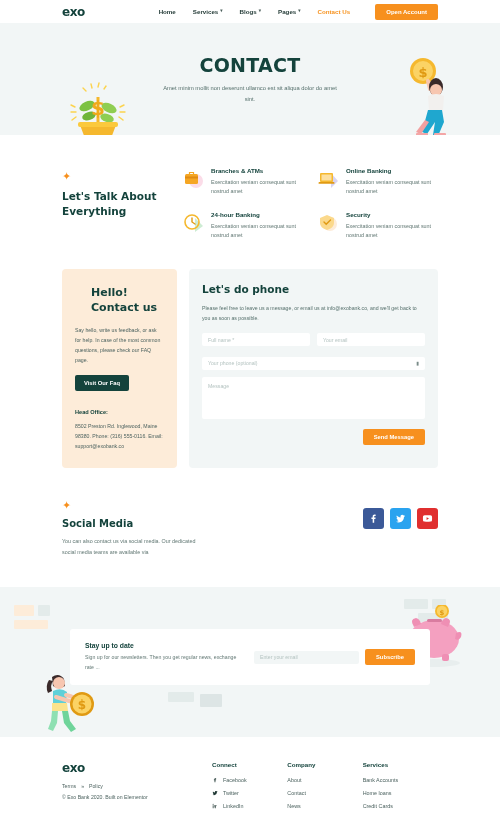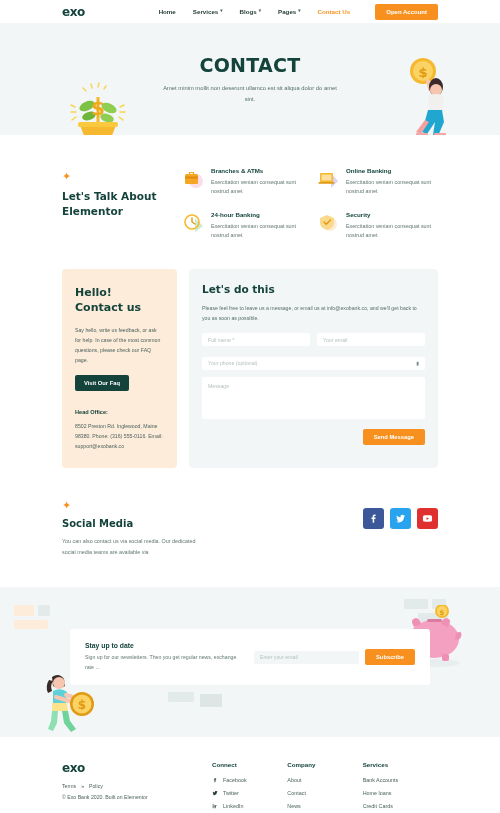--- a/index.html
+++ b/index.html
@@ -54,21 +54,21 @@
   .feat-item { display:flex; gap:7px; }
   .feat-ico { width:22px; height:22px; flex:none; position:relative; }
   .feat-txt h3 { font-size:6.2px; font-weight:700; color:#14433c; margin-bottom:4px;}
   .feat-txt p { font-size:5.4px; color:#627874; line-height:1.75; }
 
   
   .contact { padding: 28px 62px 0; display:flex; gap:12px; align-items:stretch; }
   .card-hello {
     width:115px; flex:none; background:#fdecd9; border-radius:4px; padding:17px 13px;
   }
-  .card-hello h2 { font-size:11px; font-weight:800; line-height:1.35; color:#14433c; font-family:"DejaVu Sans", sans-serif;}
+  .card-hello h2 { font-size:11px; font-weight:800; line-height:1.35; color:#14433c; font-family:"DejaVu Sans", sans-serif;margin-left:16px;}
   .card-hello > p { font-size:5.2px; color:#4d6360; line-height:1.95; margin-top:9px; }
   .btn-faq {
     display:inline-block; margin-top:10px; background:#14433c; color:#fff;
     border:none; font-size:5.8px; font-weight:700; padding:5px 9px; border-radius:2px; cursor:pointer;
   }
   .head-office { margin-top:18px; }
   .head-office h4 { font-size:5.6px; font-weight:700; color:#14433c; margin-bottom:6px;}
   .head-office p { font-size:5.2px; color:#4d6360; line-height:1.95; }
 
   .card-form { flex:1; background:#f2f6f6; border-radius:4px; padding:14px 13px; }
@@ -215,21 +215,21 @@
       <rect x="46" y="78" width="12" height="4" rx="1" fill="#f4a6a6"></rect>
       <rect x="34" y="82" width="20" height="7" rx="1" fill="#dde5e5"></rect>
       <rect x="10" y="90" width="22" height="7" rx="1" fill="#dde5e5"></rect>
       <rect x="36" y="90" width="22" height="7" rx="1" fill="#dde5e5"></rect>
     </svg>
   </div>
 
   <div class="features">
     <div class="feat-left">
       <span class="star">✦</span>
-      <h2>Let's Talk About Elementor</h2>
+      <h2>Let's Talk About Everything</h2>
     </div>
     <div class="feat-grid">
 
       <div class="feat-item">
         <svg class="feat-ico" viewBox="0 0 22 22">
           <circle cx="14" cy="14" r="7" fill="#fbdce8"></circle>
           <rect x="3" y="7" width="13" height="10" rx="1.5" fill="#f5a623"></rect>
           <rect x="3" y="9.5" width="13" height="2" fill="#e08a12"></rect>
           <path d="M7.5 7 V5.5 h4 V7" stroke="#f5a623" stroke-width="1.2" fill="none"></path>
         </svg>
@@ -287,21 +287,21 @@
       </h2>
       <p>Say hello, write us feedback, or ask for help. In case of the most common questions, please check our FAQ page.</p>
       <button class="btn-faq">Visit Our Faq</button>
       <div class="head-office">
         <h4>Head Office:</h4>
         <p>8502 Preston Rd. Inglewood, Maine 98380. Phone: (316) 555-0116. Email: support@exobank.co</p>
       </div>
     </div>
 
     <div class="card-form">
-      <h2>Let's do this</h2>
+      <h2>Let's do phone</h2>
       <p>Please feel free to leave us a message, or email us at info@exobank.co, and we'll get back to you as soon as possible.</p>
       <div class="form-row">
         <input class="inp" placeholder="Full name *" style="">
         <input class="inp" placeholder="Your email" style="">
       </div>
       <div class="form-row">
         <div class="inp-wrap">
           <input class="inp" placeholder="Your phone (optional)" style="">
           <span class="inp-ico">▮</span>
         </div>

